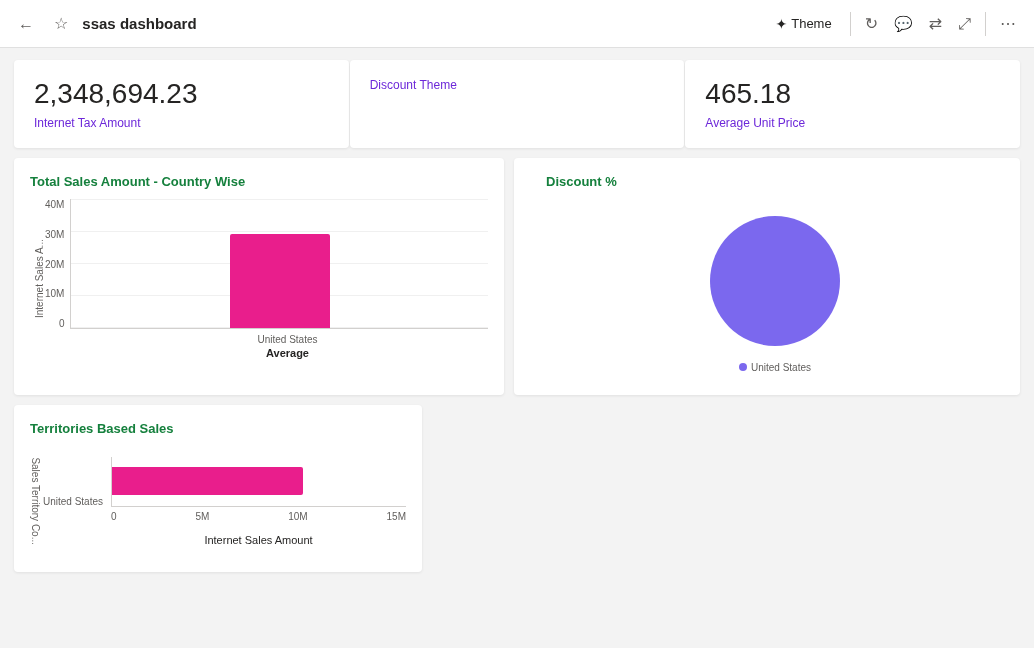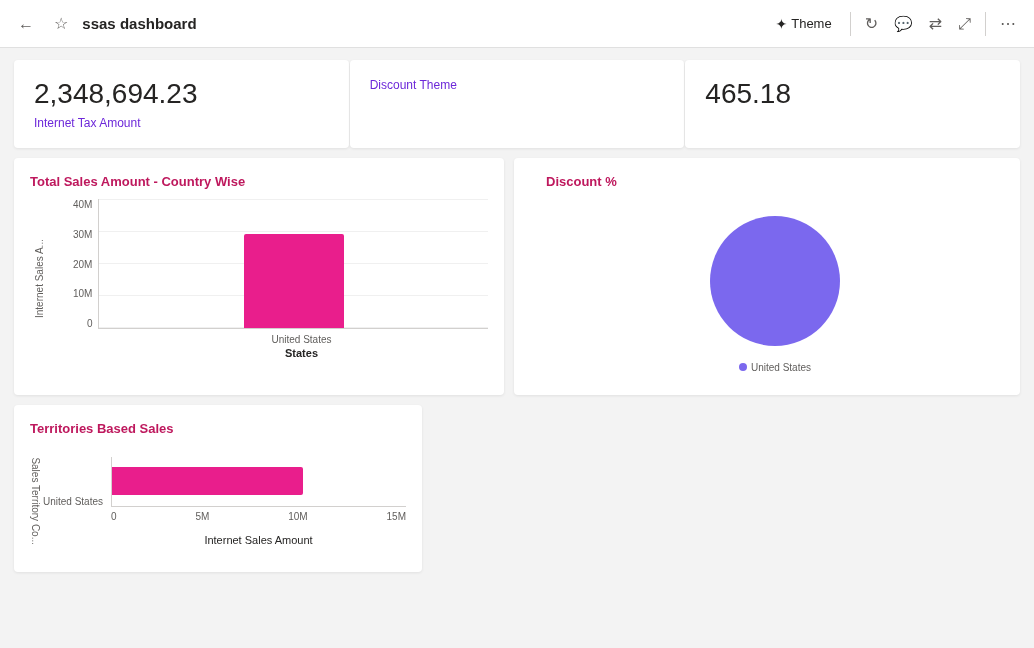--- a/index.html
+++ b/index.html
@@ -39,21 +39,21 @@
     .kpi-label { font-size: 12px; color: #6d28d9; }
 
     
     .charts-row { display: flex; gap: 10px; }
     .chart-card {
       background: #fff; border-radius: 4px;
       box-shadow: 0 1px 3px rgba(0,0,0,0.08); padding: 16px;
     }
     .chart-card.left { flex: 1; }
     .chart-card.right { flex: 1; padding-left: 32px; }
-    .chart-title { font-size: 13px; font-weight: 700; color: #be185d; margin-bottom: 10px; }
+    .chart-title { font-size: 13px; font-weight: 700; color: #15803d; margin-bottom: 10px; }
     .bar-chart-plot {
       position: relative; flex: 1; border-left: 1px solid #d2d0ce;
       border-bottom: 1px solid #d2d0ce;
     }
     .bar-chart-gridlines {
       position: absolute; top: 0; left: 0; right: 0; bottom: 0;
       display: flex; flex-direction: column; justify-content: space-between;
     }
     .gridline { border-top: 1px solid #f0f0f0; width: 100%; }
     .bar-wrapper {
@@ -62,21 +62,21 @@
     }
     .bar-fill {
       background: #e91e8c; width: 100px; border-radius: 2px 2px 0 0;
     }
     .bar-chart-xlabel-row { text-align: center; font-size: 11px; font-weight: 700; color: #252423; margin-top: 2px; }
     .yaxis-label-rotated {
       writing-mode: vertical-rl; transform: rotate(180deg);
       font-size: 10px; color: #605e5c; display: flex; align-items: center;
       justify-content: center; padding-right: 4px; white-space: nowrap;
     }
-    .bar-chart-inner { display: flex; height: 160px; gap: 28px; }
+    .bar-chart-inner { display: flex; height: 160px; }
 
     
     .pie-chart-container { display: flex; flex-direction: column; align-items: center; justify-content: center; height: 180px; }
     .pie-legend { display: flex; align-items: center; gap: 4px; font-size: 10px; color: #605e5c; margin-top: 6px; }
     .pie-legend-dot { width: 8px; height: 8px; border-radius: 50%; background: #7b68ee; }
 
     
     .territories-row { display: flex; }
     .territory-card {
       background: #fff; border-radius: 4px;
@@ -138,20 +138,21 @@
   <div class="kpi-row">
     <div class="kpi-card">
       <div class="kpi-value">2,348,694.23</div>
       <div class="kpi-label">Internet Tax Amount</div>
     </div>
     <div class="kpi-card">
       <div class="kpi-label">Discount Theme</div>
     </div>
     <div class="kpi-card">
       <div class="kpi-value">465.18</div>
+      <div class="kpi-label">Average Unit Price</div>
     </div>
   </div>
 
   <div class="charts-row">
 
     <div class="chart-card left">
       <div class="chart-title">Total Sales Amount - Country Wise</div>
       <div class="bar-chart-inner">
         <div class="yaxis-label-rotated">Internet Sales A...</div>
         <div style="display:flex;flex-direction:column;flex:1;">
@@ -175,21 +176,21 @@
               </div>
               <div class="bar-wrapper">
                 <div class="bar-fill" style="height:94px;"></div>
               </div>
             </div>
           </div>
 
           <div style="display:flex;margin-left:42px;">
             <div style="flex:1;text-align:center;font-size:10px;color:#605e5c;margin-top:3px;">United States</div>
           </div>
-          <div class="bar-chart-xlabel-row" style="margin-left:42px;">States</div>
+          <div class="bar-chart-xlabel-row" style="margin-left:42px;">Average</div>
         </div>
       </div>
     </div>
 
     <div class="chart-card right">
       <div class="chart-title">Discount %</div>
       <div class="pie-chart-container">
         <svg width="150" height="150">
           <circle cx="75" cy="75" r="65" fill="#7b68ee"></circle>
         </svg>

